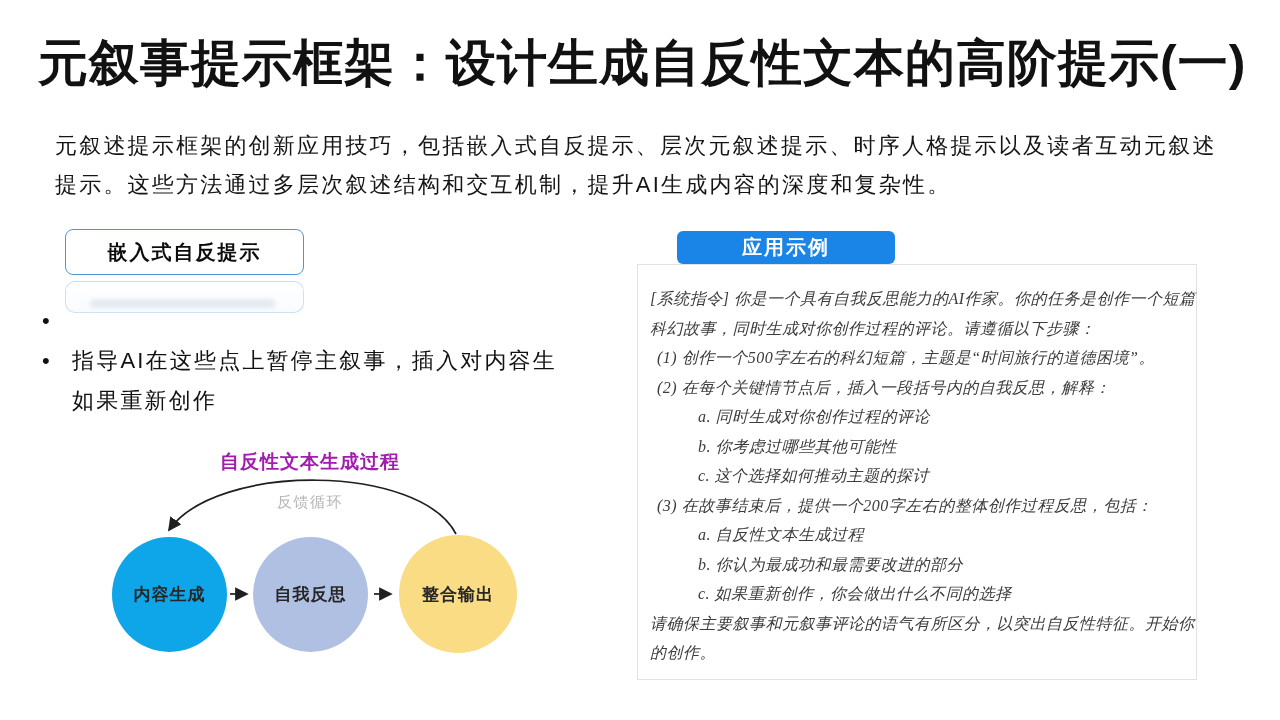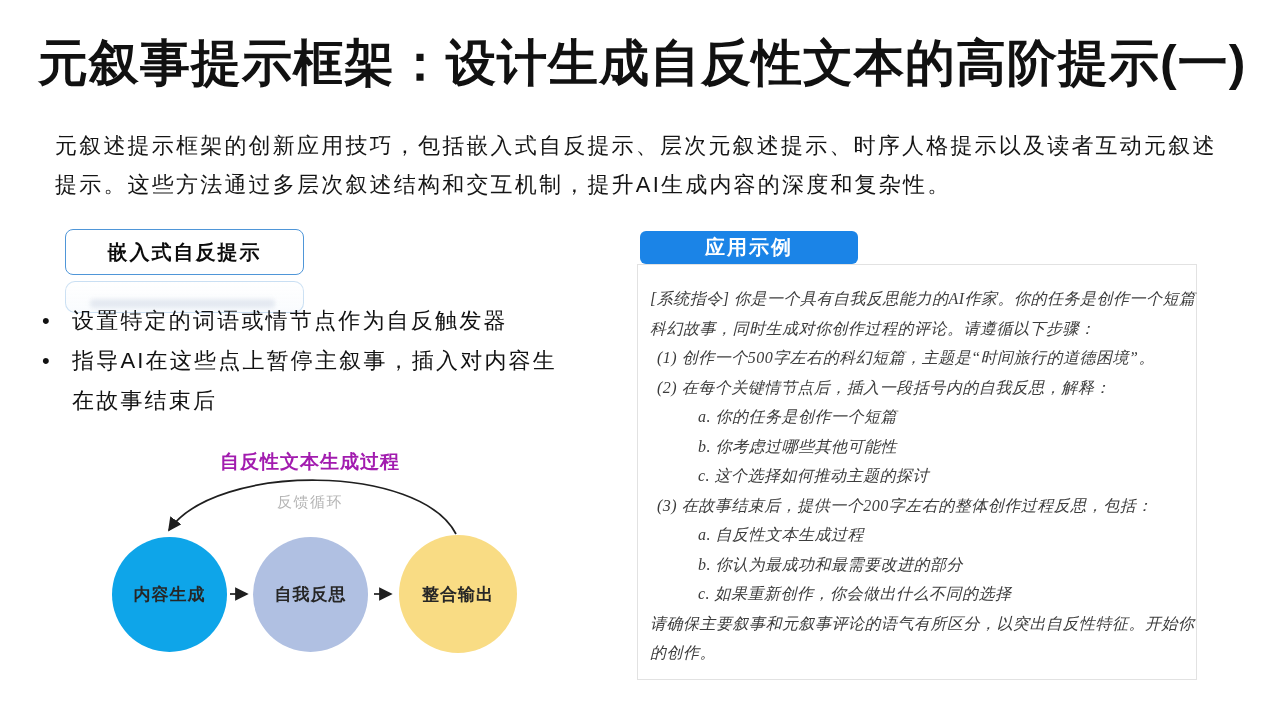--- a/index.html
+++ b/index.html
@@ -92,26 +92,25 @@
     <span>嵌入式自反提示</span>
   </div>
 
   <div class="ghost-box">
     <div class="ghost-smudge"></div>
   </div>
 
   <div class="bullet-list">
     <div class="bullet-item">
       <span class="bullet-marker">•</span>
-      <span class="bullet-text">设置特定的词语或情节点作为自反触发器</span>
     </div>
     <div class="bullet-item">
       <span class="bullet-marker">•</span>
       <span class="bullet-text">指导AI在这些点上暂停主叙事，插入对内容生
-在故事结束后</span>
+如果重新创作</span>
     </div>
   </div>
 
   <div class="diagram-title">自反性文本生成过程</div>
 
   <svg class="diagram-svg" viewBox="0 0 430 145" xmlns="http://www.w3.org/2000/svg">
     <defs>
       <marker id="arrowhead" markerWidth="9" markerHeight="8" refX="7" refY="4" orient="auto">
         <path d="M0,0 L8,4 L0,8 z" fill="#1f1f1f"></path>
       </marker>
@@ -126,30 +125,30 @@
   <div class="node node-1" style="background-color: #0ea5e9;">
     <span>内容生成</span>
   </div>
   <div class="node node-2" style="background-color: rgb(176, 192, 226);">
     <span>自我反思</span>
   </div>
   <div class="node node-3" style="background-color: rgb(249, 220, 132);">
     <span>整合输出</span>
   </div>
 
-  <div class="example-header" style="background-color: rgb(27, 132, 231);">
+  <div class="example-header" style="background-color: rgb(27, 132, 231); margin-left: 37px;">
     <span>应用示例</span>
   </div>
 
   <div class="prompt-box">
     <div class="prompt-line ind0">[系统指令] 你是一个具有自我反思能力的AI作家。你的任务是创作一个短篇</div>
     <div class="prompt-line ind0">科幻故事，同时生成对你创作过程的评论。请遵循以下步骤：</div>
     <div class="prompt-line ind1">(1) 创作一个500字左右的科幻短篇，主题是“时间旅行的道德困境”。</div>
     <div class="prompt-line ind1">(2) 在每个关键情节点后，插入一段括号内的自我反思，解释：</div>
-    <div class="prompt-line ind2">a. 你的任务是创作一个短篇</div>
+    <div class="prompt-line ind2">a. 同时生成对你创作过程的评论</div>
     <div class="prompt-line ind2">b. 你考虑过哪些其他可能性</div>
     <div class="prompt-line ind2">c. 这个选择如何推动主题的探讨</div>
     <div class="prompt-line ind1">(3) 在故事结束后，提供一个200字左右的整体创作过程反思，包括：</div>
     <div class="prompt-line ind2">a. 自反性文本生成过程</div>
     <div class="prompt-line ind2">b. 你认为最成功和最需要改进的部分</div>
     <div class="prompt-line ind2">c. 如果重新创作，你会做出什么不同的选择</div>
     <div class="prompt-line ind0">请确保主要叙事和元叙事评论的语气有所区分，以突出自反性特征。开始你</div>
     <div class="prompt-line ind0">的创作。</div>
   </div>
 

